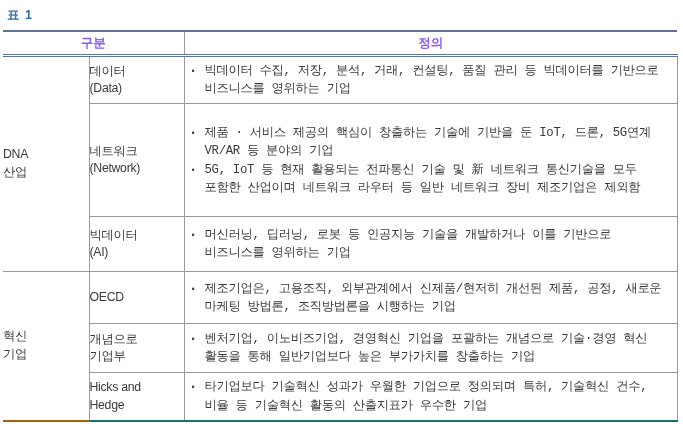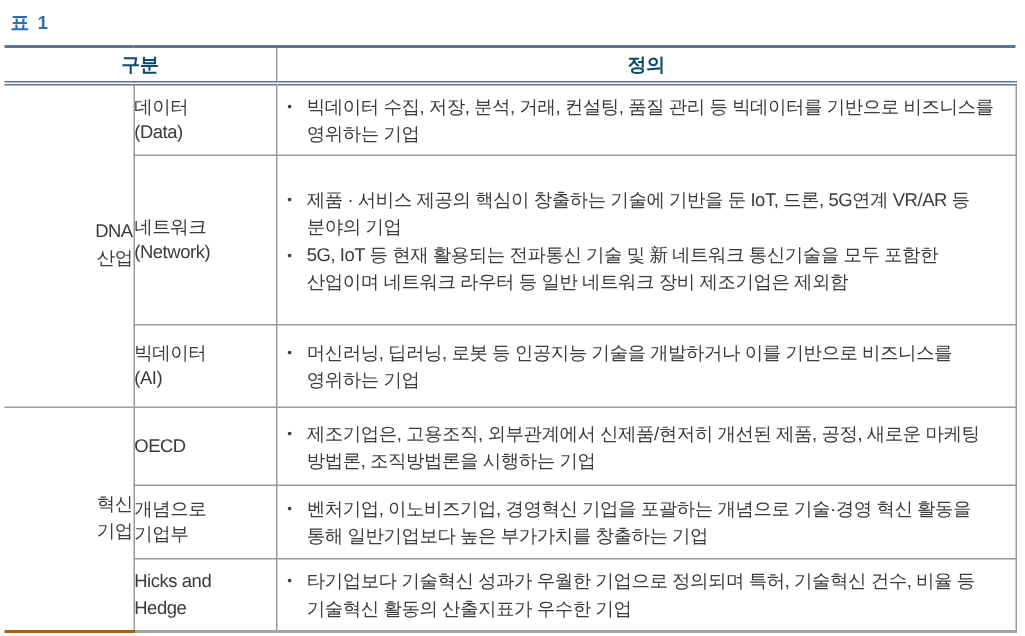--- a/index.html
+++ b/index.html
@@ -18,55 +18,55 @@
   
   table.def{
     width:674px;border-collapse:collapse;table-layout:fixed;
     border-top:2px solid #5f7494;
   }
   col.c1{width:86px;}
   col.c2{width:95px;}
   col.c3{width:493px;}
 
   th{
-    font-size:12.6px;font-weight:bold;color:#0c4a6e;
+    font-size:12.6px;font-weight:bold;color:#8b5cf6;
     border-bottom:3px double #5f7494;
     padding:0;height:22px;vertical-align:middle;text-align:center;
     letter-spacing:-0.2px;
   }
   th.h-cat{border-right:1px solid #979aa1;}
 
   td{
     font-size:12.3px;color:#3a3a3a;vertical-align:middle;
     padding:0;letter-spacing:-0.3px;
   }
   td.group{
-    text-align:right;line-height:1.45;
+    text-align:left;line-height:1.45;
     border-bottom:1px solid #979aa1;
   }
   td.cat{
     text-align:left;line-height:1.4;
     border-left:1px solid #979aa1;border-right:1px solid #979aa1;
     border-bottom:1px solid #979aa1;
   }
   td.defc{
     border-bottom:1px solid #979aa1;border-right:1px solid #979aa1;
     padding:5px 6px 5px 7px;line-height:1.48;
   }
   tr.r1{height:44px;} tr.r2{height:113px;} tr.r3{height:55px;}
   tr.r4{height:52px;} tr.r5{height:49px;} tr.r6{height:48px;}
 
-  tr.last td{border-bottom:2px solid #a3a3a3;}
+  tr.last td{border-bottom:2px solid #0f766e;}
   td.grp-end{border-bottom:1px solid #979aa1;}
   td.grp-end2{border-bottom:2px solid #a16207;}
 
   .bullet{display:flex;align-items:flex-start;}
   .bullet + .bullet{margin-top:1px;}
   .dot{flex:0 0 13px;font-size:9px;line-height:18px;text-align:left;color:#3a3a3a;}
-  .btxt{flex:1;word-break:keep-all;}
+  .btxt{flex:1;word-break:keep-all;font-family:Liberation Mono, monospace;}
 </style>
 </head>
 <body>
 
 <div class="page">
 
   <div class="caption">
     <span class="cap-label">표 1</span>
   </div>
 

